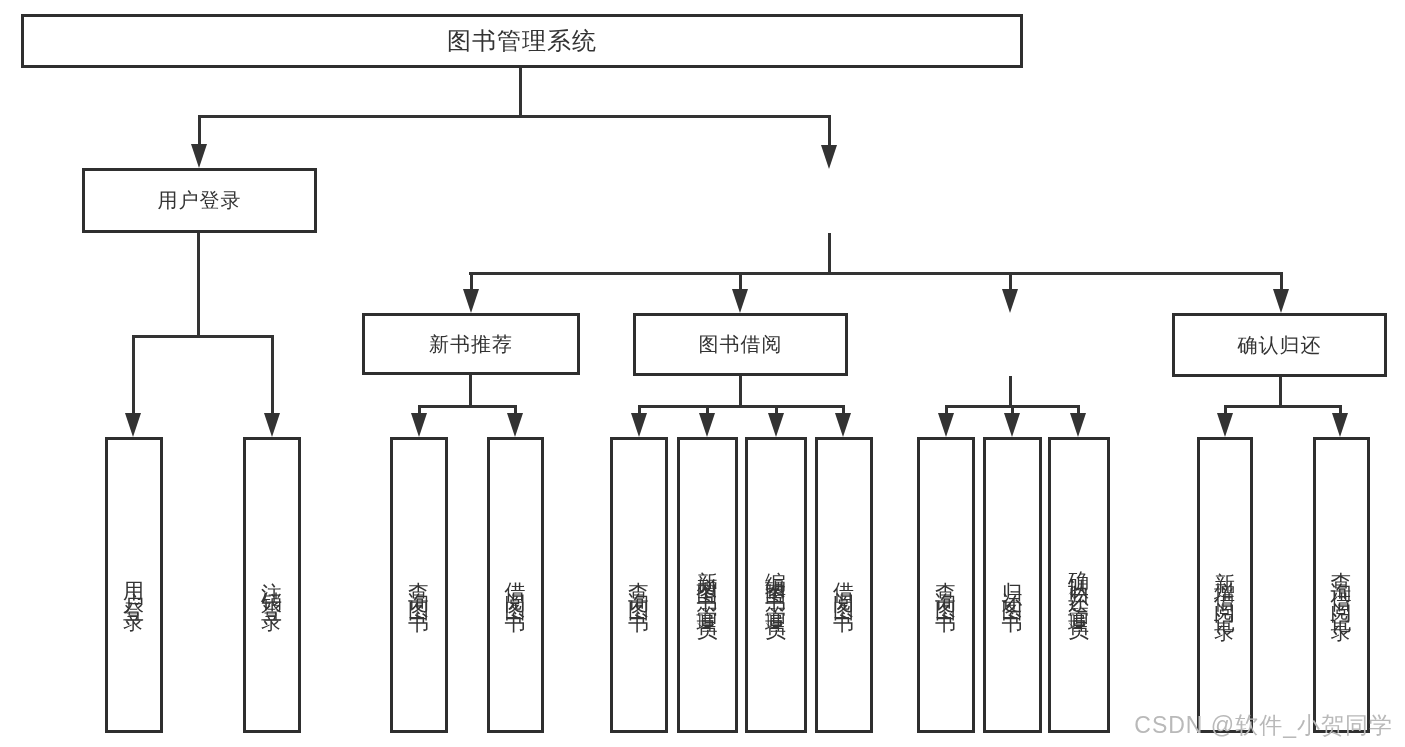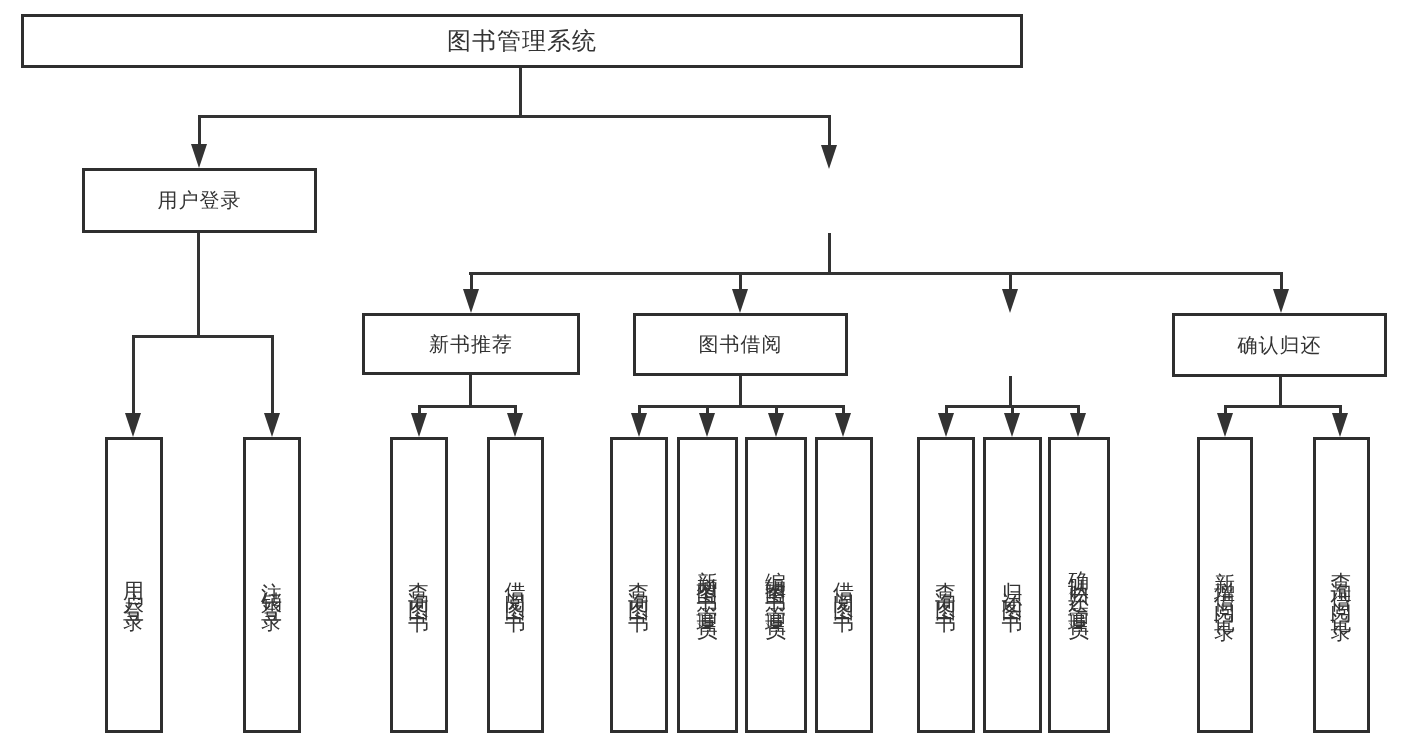--- a/index.html
+++ b/index.html
@@ -200,14 +200,15 @@
     <span>确认归还（管理员）</span>
   </div>
 
   <div class="leaf" style="left:1197px;width:56px;">
     <span>新增借阅记录</span>
   </div>
   <div class="leaf" style="left:1313px;width:57px;">
     <span>查询借阅记录</span>
   </div>
 
+  <div class="watermark">CSDN @软件_小贺同学</div>
 
 </div>
 
 </body></html>

